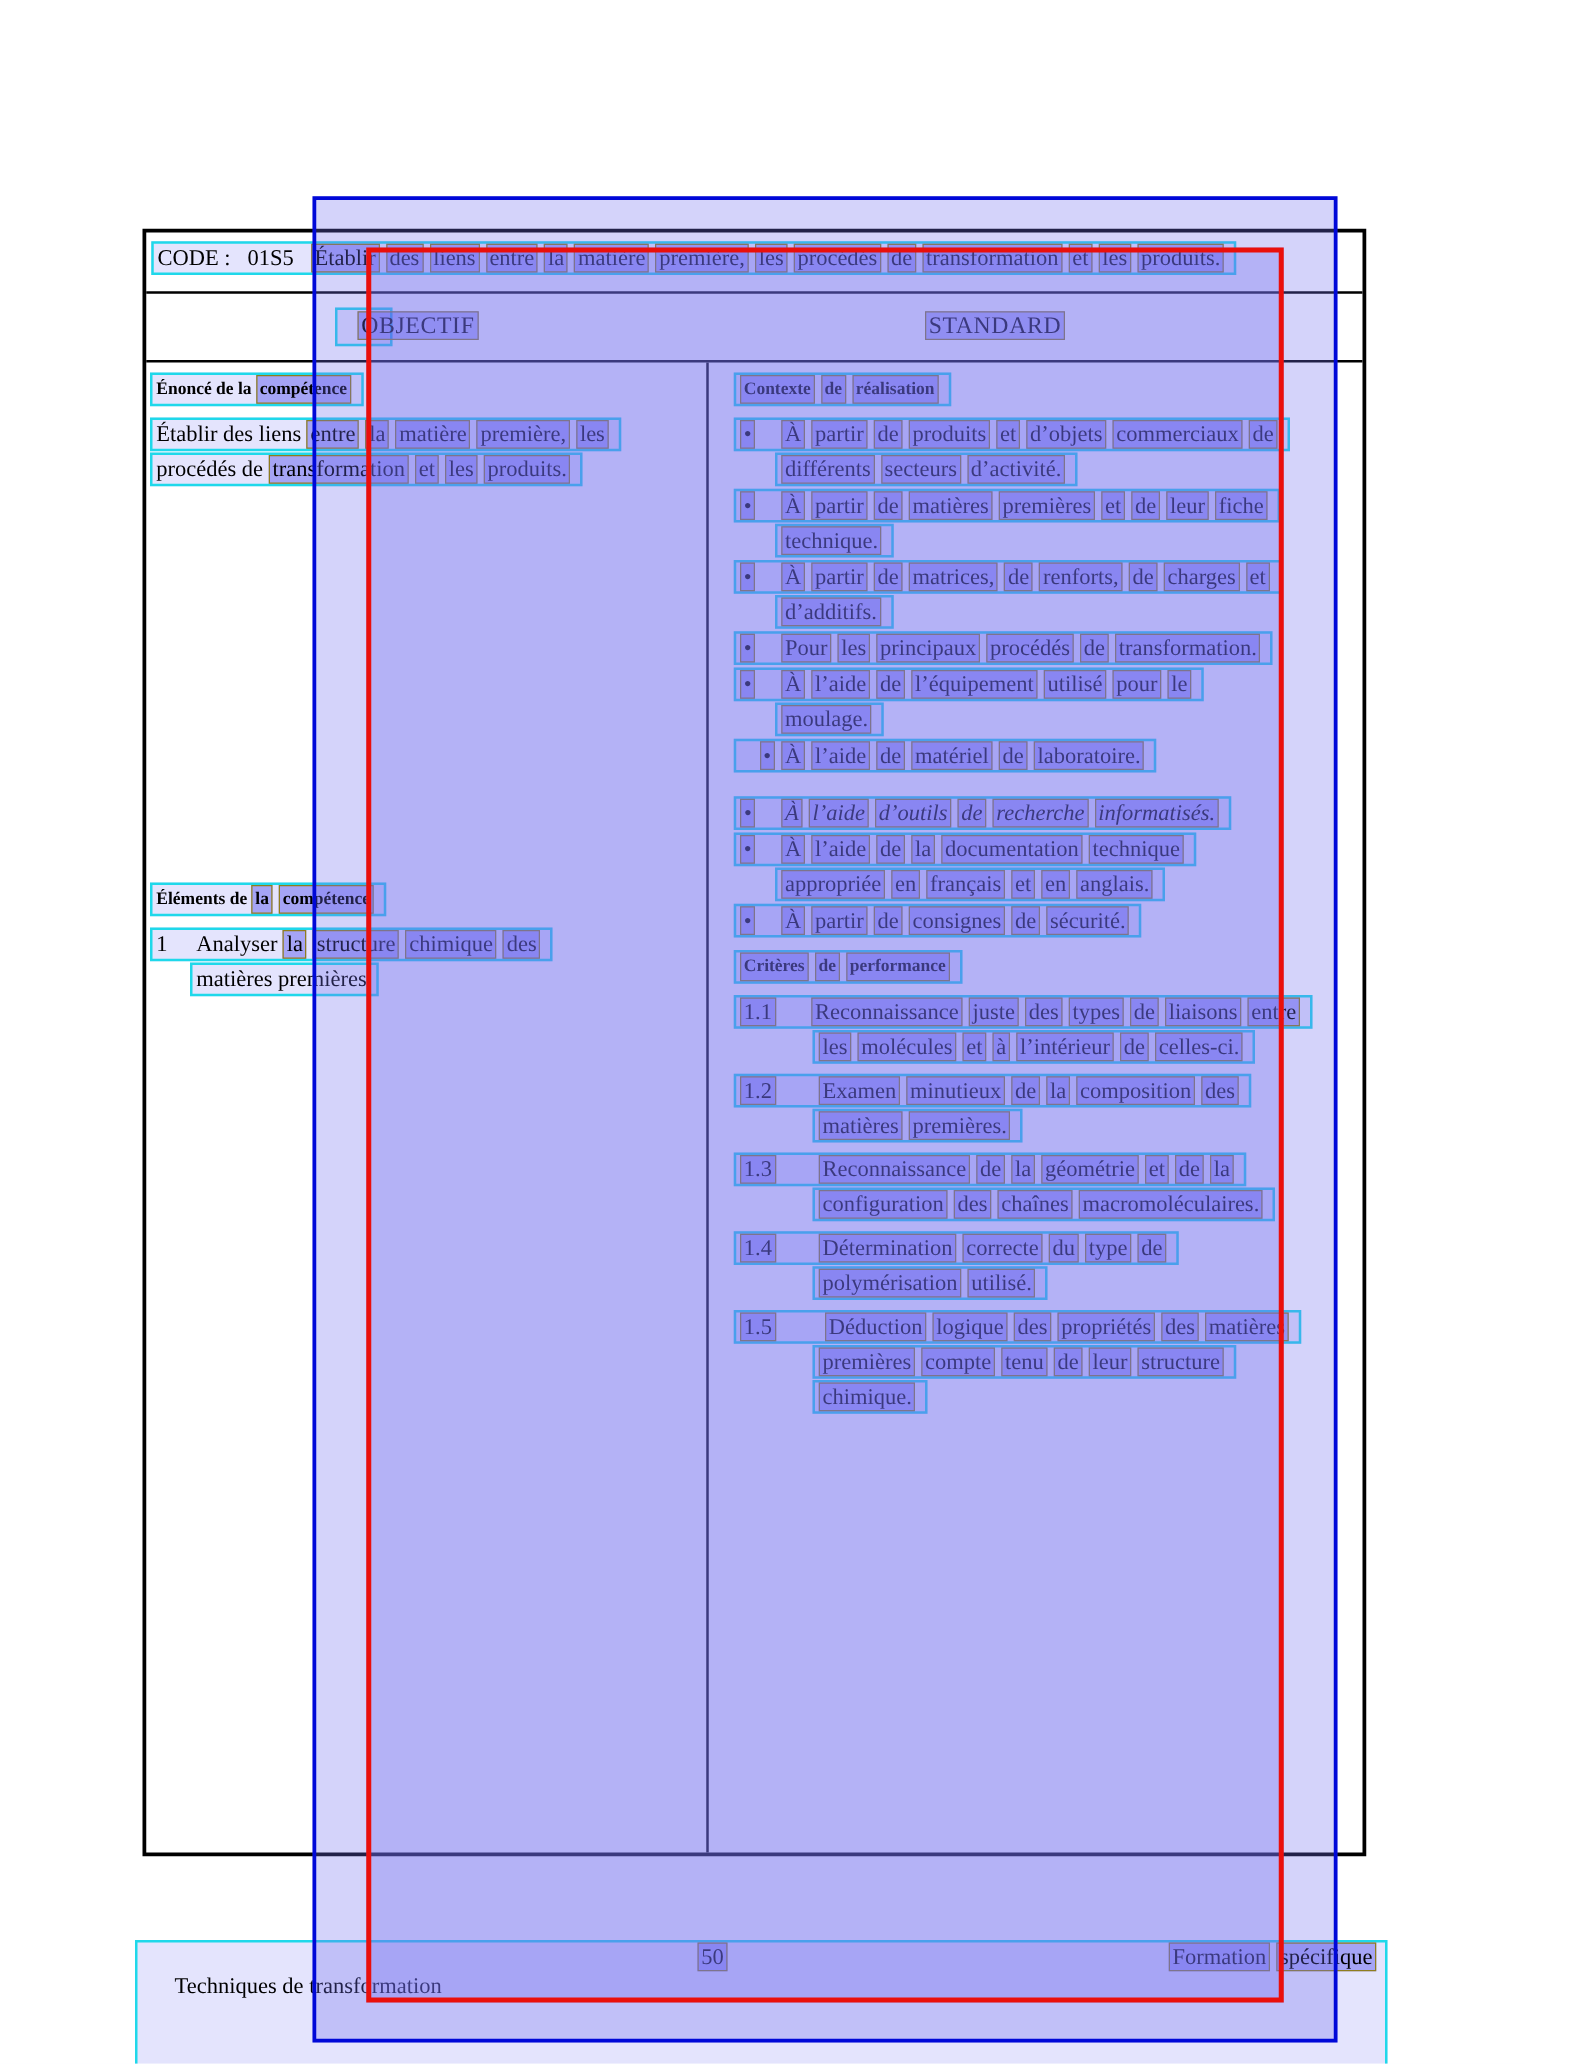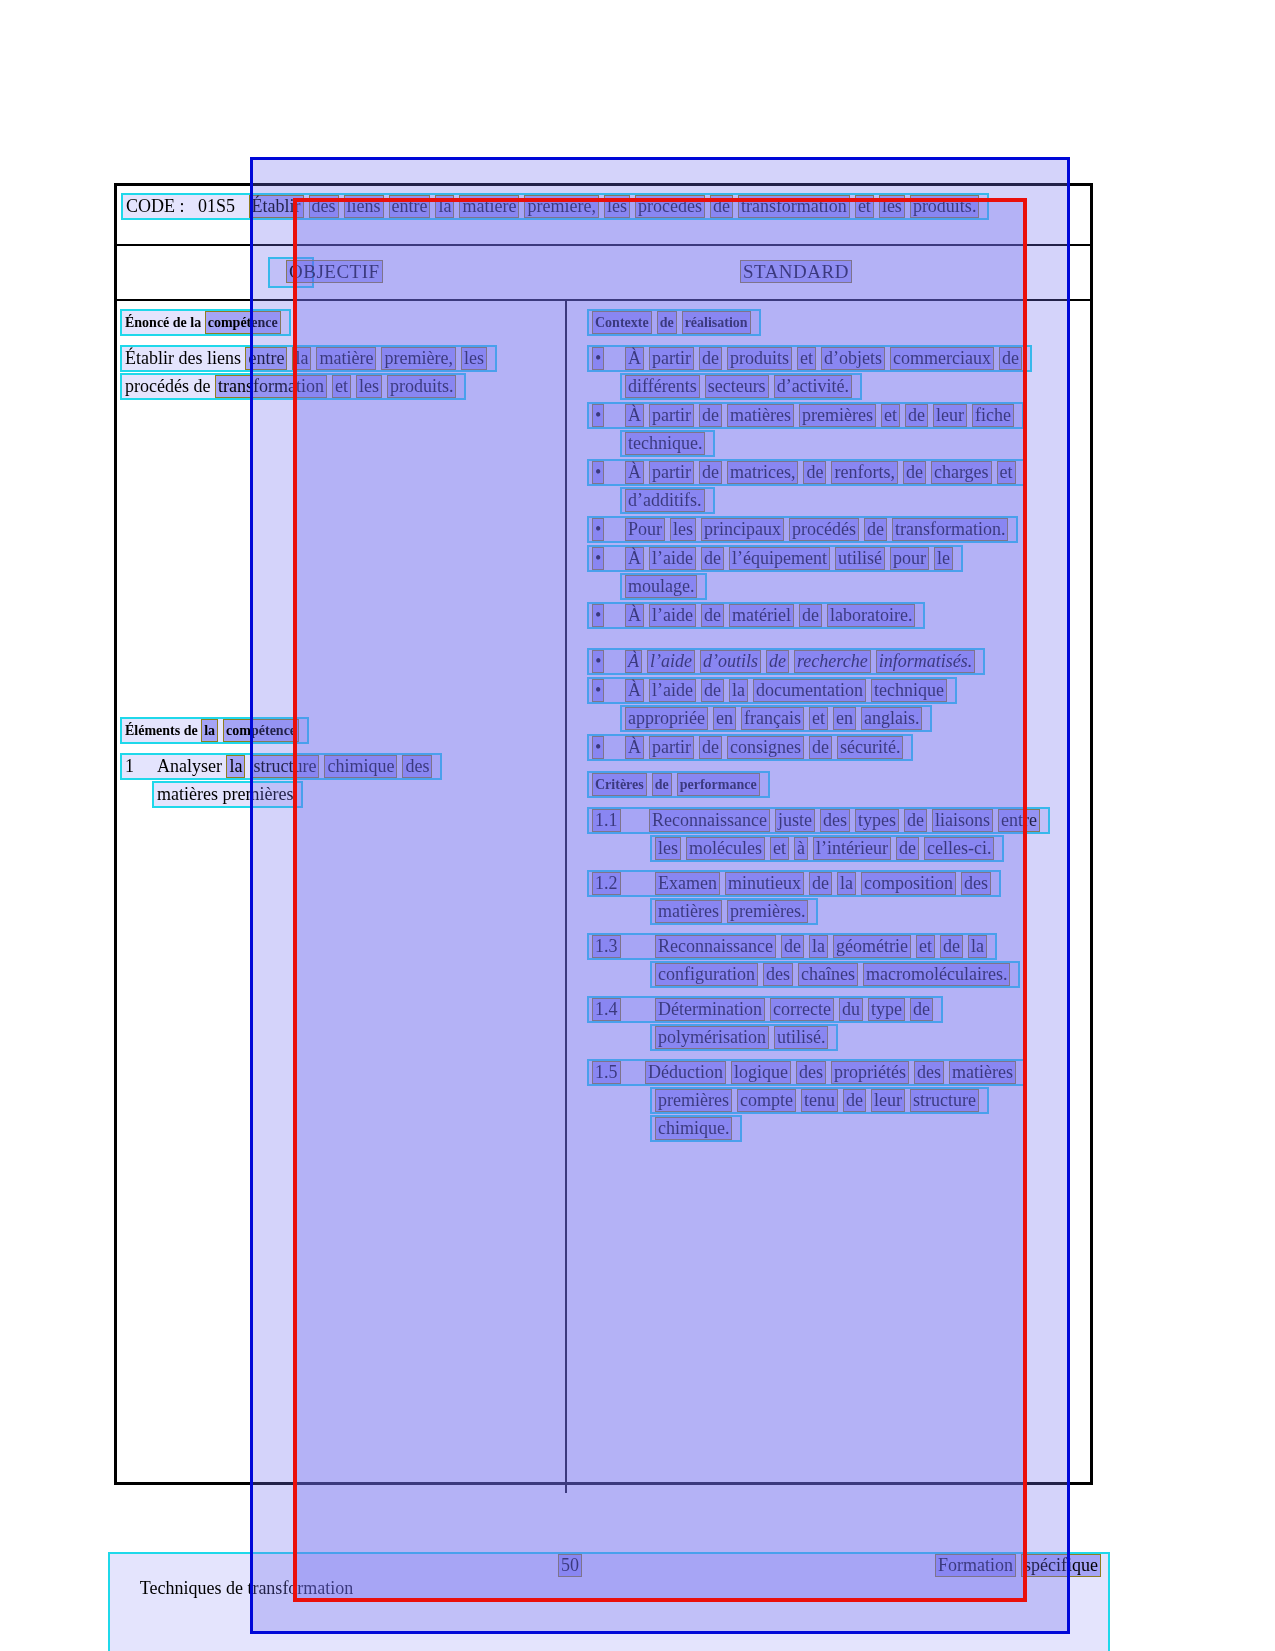--- a/index.html
+++ b/index.html
@@ -12,21 +12,21 @@
     color: #000000;
     overflow: hidden;
   }
   
   .table {
     position: absolute; left: 114px; top: 183px;
     width: 979px; height: 1302px;
     border: 3px solid #000000;
   }
   .row-code {
-    height: 60px; border-bottom: 2px solid #000000;
+    height: 49px; border-bottom: 2px solid #000000;
     padding: 7px 0 0 4px; font-size: 19px;
   }
   .row-cols {
     position: relative; height: 55px; border-bottom: 2px solid #000000;
   }
   .colstrip {
     position: absolute; left: 151px; top: 11px;
     width: 750px; height: 31px;
   }
   .colstrip .hw { position: absolute; top: 1px; font-size: 19px; letter-spacing: .5px; }
@@ -125,39 +125,39 @@
         <div>
             <div class="line" style="margin-top: 2px;"><span class="fix" style="width: 33px;"><span class="w">•</span></span><span class="w">À</span><span class="w">partir</span><span class="w">de</span><span class="w">produits</span><span class="w">et</span><span class="w">d’objets</span><span class="w">commerciaux</span><span class="w">de</span></div>
             <div class="line" style="margin-left: 33px; text-align: center;"><span class="w">différents</span><span class="w">secteurs</span><span class="w">d’activité.</span></div>
             <div class="line" style="margin-top: 2px;"><span class="fix" style="width: 33px;"><span class="w">•</span></span><span class="w">À</span><span class="w">partir</span><span class="w">de</span><span class="w">matières</span><span class="w">premières</span><span class="w">et</span><span class="w">de</span><span class="w">leur</span><span class="w">fiche</span></div>
             <div class="line" style="margin-left: 33px;"><span class="w">technique.</span></div>
             <div class="line" style="margin-top: 2px;"><span class="fix" style="width: 33px;"><span class="w">•</span></span><span class="w">À</span><span class="w">partir</span><span class="w">de</span><span class="w">matrices,</span><span class="w">de</span><span class="w">renforts,</span><span class="w">de</span><span class="w">charges</span><span class="w">et</span></div>
             <div class="line" style="margin-left: 33px;"><span class="w">d’additifs.</span></div>
             <div class="line" style="margin-top: 2px;"><span class="fix" style="width: 33px;"><span class="w">•</span></span><span class="w">Pour</span><span class="w">les</span><span class="w">principaux</span><span class="w">procédés</span><span class="w">de</span><span class="w">transformation.</span></div>
             <div class="line" style="margin-top: 2px;"><span class="fix" style="width: 33px;"><span class="w">•</span></span><span class="w">À</span><span class="w">l’aide</span><span class="w">de</span><span class="w">l’équipement</span><span class="w">utilisé</span><span class="w">pour</span><span class="w">le</span></div>
             <div class="line" style="margin-left: 33px;"><span class="w">moulage.</span></div>
-            <div class="line" style="margin-top: 2px;"><span class="fix" style="width: 33px;"><span class="w">•</span></span><span class="w">À</span><span class="w">l’aide</span><span class="w">de</span><span class="w">matériel</span><span class="w">de</span><span class="w">laboratoire.</span></div>
+            <div class="line" style="margin-top: 2px; text-align: right;"><span class="fix" style="width: 33px;"><span class="w">•</span></span><span class="w">À</span><span class="w">l’aide</span><span class="w">de</span><span class="w">matériel</span><span class="w">de</span><span class="w">laboratoire.</span></div>
             <div class="line" style="margin-top: 19px; font-style: italic;"><span class="fix" style="width: 33px;"><span class="w">•</span></span><span class="w">À</span><span class="w">l’aide</span><span class="w">d’outils</span><span class="w">de</span><span class="w">recherche</span><span class="w">informatisés.</span></div>
             <div class="line" style="margin-top: 2px;"><span class="fix" style="width: 33px;"><span class="w">•</span></span><span class="w">À</span><span class="w">l’aide</span><span class="w">de</span><span class="w">la</span><span class="w">documentation</span><span class="w">technique</span></div>
             <div class="line" style="margin-left: 33px;"><span class="w">appropriée</span><span class="w">en</span><span class="w">français</span><span class="w">et</span><span class="w">en</span><span class="w">anglais.</span></div>
             <div class="line" style="margin-top: 2px;"><span class="fix" style="width: 33px;"><span class="w">•</span></span><span class="w">À</span><span class="w">partir</span><span class="w">de</span><span class="w">consignes</span><span class="w">de</span><span class="w">sécurité.</span></div>
           </div>
         <div class="h" style="margin-top:10px">
             <div class="line"><span class="w">Critères</span><span class="w">de</span><span class="w">performance</span></div>
           </div>
         <div>
             <div class="line" style="margin-top: 4px;"><span class="fix" style="width: 57px;"><span class="w">1.1</span></span><span class="w">Reconnaissance</span><span class="w">juste</span><span class="w">des</span><span class="w">types</span><span class="w">de</span><span class="w">liaisons</span><span class="w">entre</span></div>
             <div class="line" style="margin-left: 63px;"><span class="w">les</span><span class="w">molécules</span><span class="w">et</span><span class="w">à</span><span class="w">l’intérieur</span><span class="w">de</span><span class="w">celles-ci.</span></div>
             <div class="line" style="margin-top: 8px;"><span class="fix" style="width: 63px;"><span class="w">1.2</span></span><span class="w">Examen</span><span class="w">minutieux</span><span class="w">de</span><span class="w">la</span><span class="w">composition</span><span class="w">des</span></div>
             <div class="line" style="margin-left: 63px;"><span class="w">matières</span><span class="w">premières.</span></div>
             <div class="line" style="margin-top: 8px;"><span class="fix" style="width: 63px;"><span class="w">1.3</span></span><span class="w">Reconnaissance</span><span class="w">de</span><span class="w">la</span><span class="w">géométrie</span><span class="w">et</span><span class="w">de</span><span class="w">la</span></div>
             <div class="line" style="margin-left: 63px;"><span class="w">configuration</span><span class="w">des</span><span class="w">chaînes</span><span class="w">macromoléculaires.</span></div>
             <div class="line" style="margin-top: 8px;"><span class="fix" style="width: 63px;"><span class="w">1.4</span></span><span class="w">Détermination</span><span class="w">correcte</span><span class="w">du</span><span class="w">type</span><span class="w">de</span></div>
             <div class="line" style="margin-left: 63px;"><span class="w">polymérisation</span><span class="w">utilisé.</span></div>
-            <div class="line" style="margin-top: 8px;"><span class="fix" style="width: 53px;"><span class="w">1.5</span></span><span class="w">Déduction</span><span class="w">logique</span><span class="w">des</span><span class="w">propriétés</span><span class="w">des</span><span class="w">matières</span></div>
+            <div class="line" style="margin-top: 8px;"><span class="fix" style="width: 68px;"><span class="w">1.5</span></span><span class="w">Déduction</span><span class="w">logique</span><span class="w">des</span><span class="w">propriétés</span><span class="w">des</span><span class="w">matières</span></div>
             <div class="line" style="margin-left: 63px;"><span class="w">premières</span><span class="w">compte</span><span class="w">tenu</span><span class="w">de</span><span class="w">leur</span><span class="w">structure</span></div>
             <div class="line" style="margin-left: 63px;"><span class="w">chimique.</span></div>
           </div>
       </div>
 
     </div>
   </div>
 
   <div class="footer">
     <div class="line foot1">

